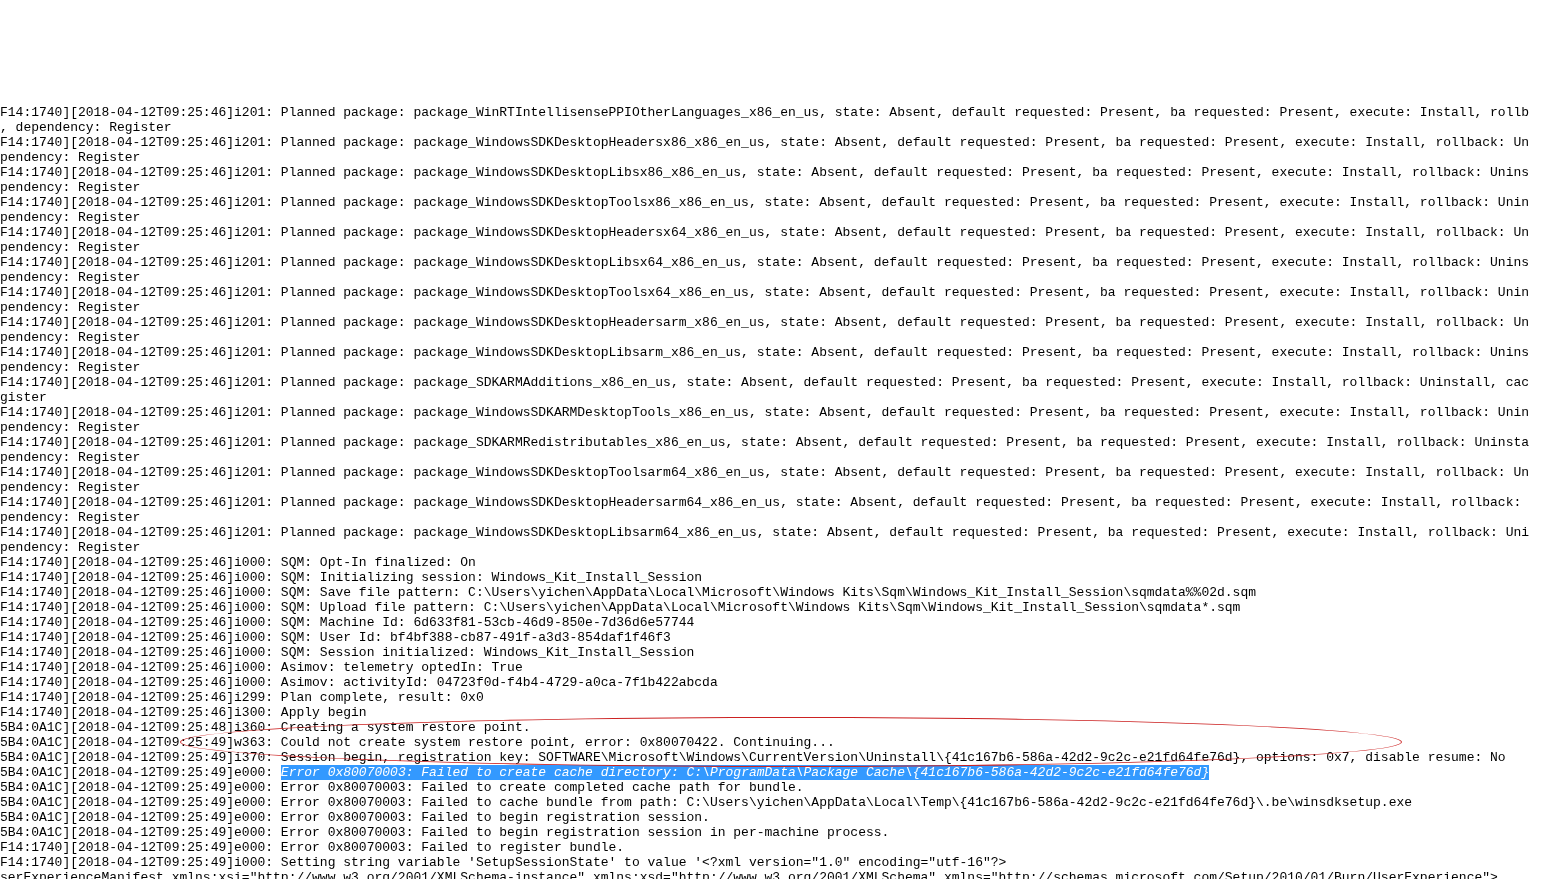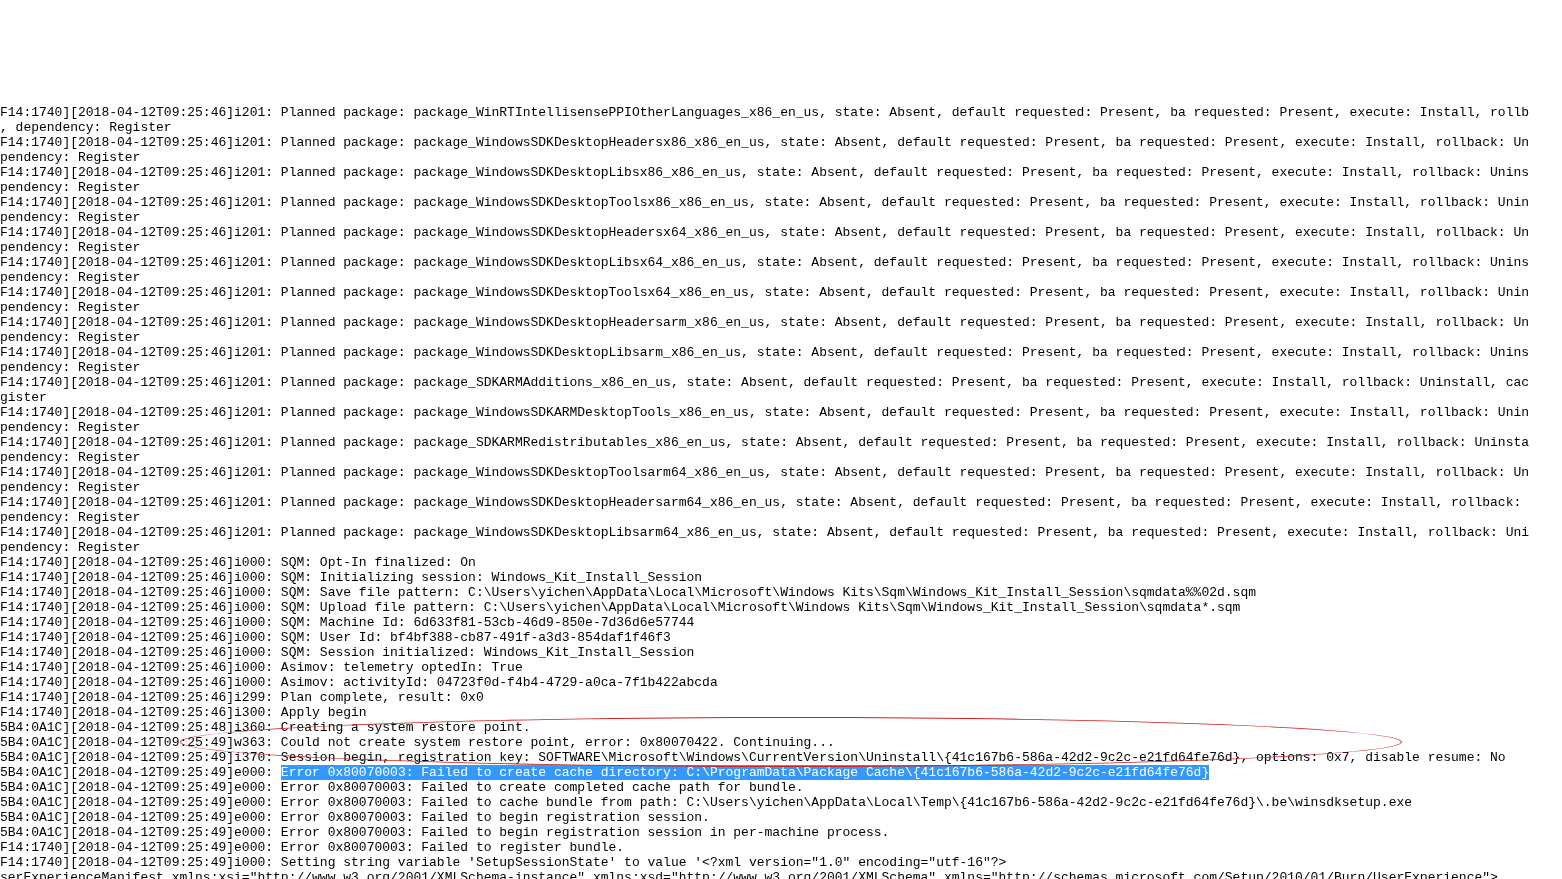--- a/index.html
+++ b/index.html
@@ -19,20 +19,21 @@
     position: relative;
     width: 1562px;
     height: 879px;
   }
   .log-line {
     display: block;
   }
   .highlight {
     background: #3399ff;
     color: #ffffff;
+    font-style: italic;
   }
   .ellipse {
     position: absolute;
     border: 1px solid #cc2222;
     border-radius: 50%;
     pointer-events: none;
   }
 </style>
 </head>
 <body>

